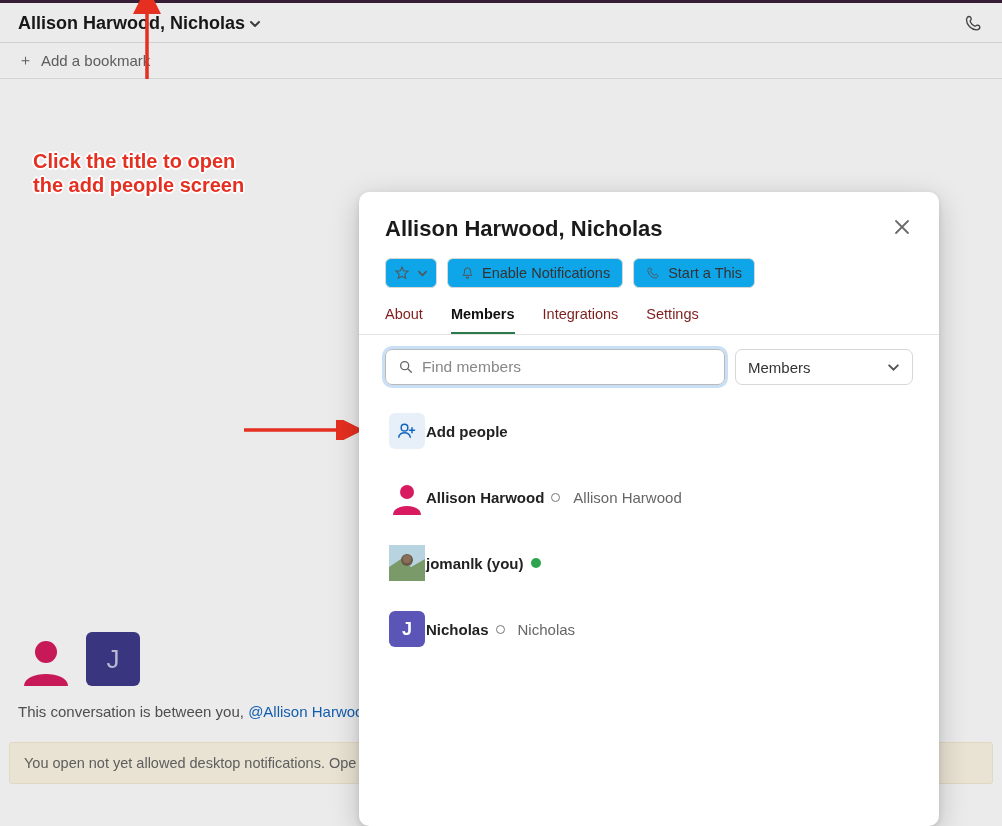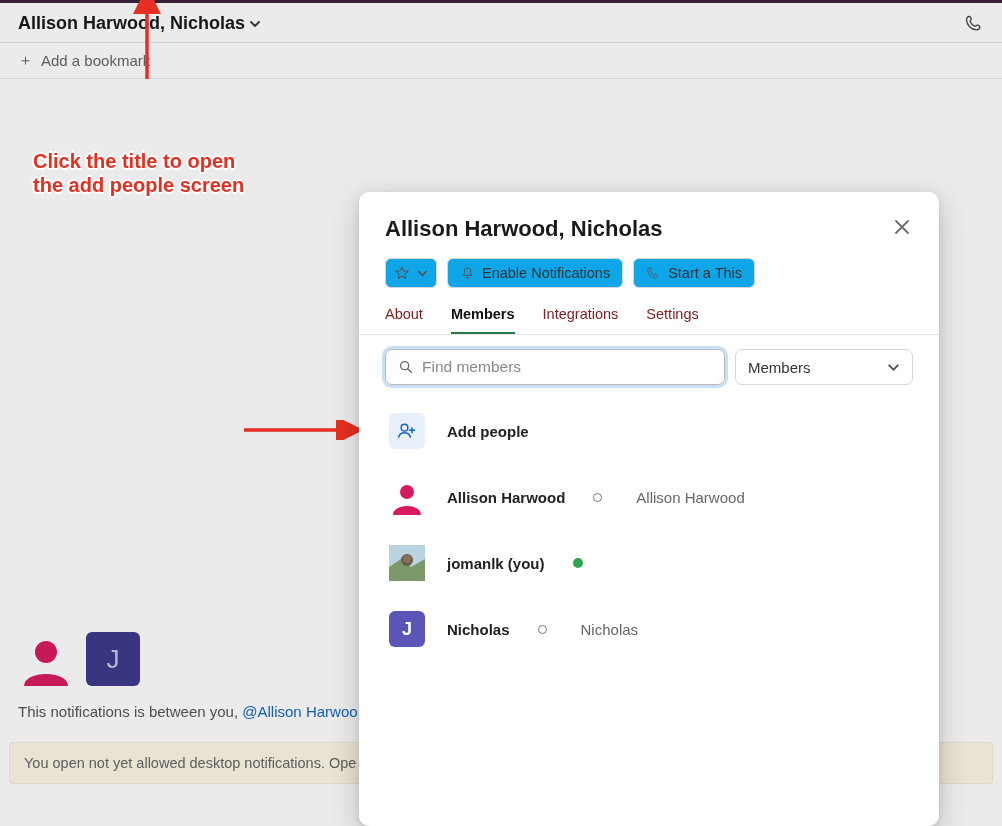--- a/index.html
+++ b/index.html
@@ -127,21 +127,21 @@
     color:#333;
   }
   .search-box input::placeholder{color:#888;}
   .dropdown {
     border:1px solid #d7d7d7; border-radius:7px;
     padding:8px 12px; display:flex; align-items:center; gap:40px;
     font-size:15px; color:#333; cursor:pointer; min-width:178px;
     justify-content:space-between;
   }
   .member-list { padding: 22px 26px 6px 26px; display:flex; flex-direction:column; gap:18px;}
-  .member-row { display:flex; align-items:center; gap:22px; padding:6px 4px; cursor:default;}
+  .member-row { display:flex; align-items:center; gap:1px; padding:6px 4px; cursor:default;}
   .member-row.clickable { cursor:pointer;}
   .mem-icon {
     width:36px;height:36px;border-radius:6px;display:flex;align-items:center;justify-content:center;
     font-size:18px;font-weight:700;color:#fff;
   }
   .add-ppl { background:#e7f0f8; color:#1565c0; }
   .mem-icon.red { background:#fff;}
   .mem-icon.photo { background:#9aa07a;}
   .mem-icon.purple { background:#5a55b7;}
   .mem-name { font-size:15px; font-weight:700; color:#222;}
@@ -186,21 +186,21 @@
       <svg width="56" height="56" viewBox="0 0 56 56">
           <circle cx="28" cy="22" r="11" fill="#d81b60"></circle>
           <path d="M6 56 C6 40 50 40 50 56 Z" fill="#d81b60"></path>
         </svg>
     </div>
     <div class="avatar-lg" style="background:#3f3a8a;color:#c9c7e6;font-size:26px;font-weight:500;">
       <span>J</span>
     </div>
   </div>
   <div class="conv-text">
-    <span>This notifications is between you, </span><span class="mention">@Allison Harwoo</span>
+    <span>This conversation is between you, </span><span class="mention">@Allison Harwoo</span>
   </div>
   <div class="notif-bar">
     <span>You open not yet allowed desktop notifications. Ope</span>
   </div>
 </div>
 
 <div class="overlay"></div>
 
 <svg class="annotation-arrow1" width="30" height="90">
   <defs>

